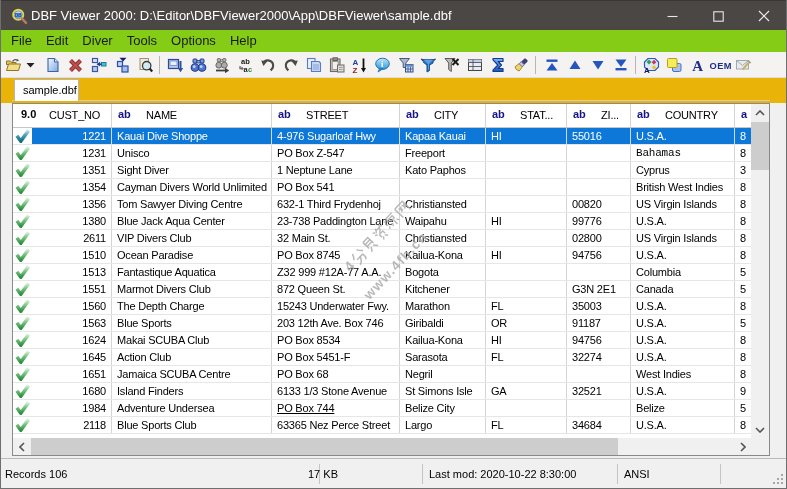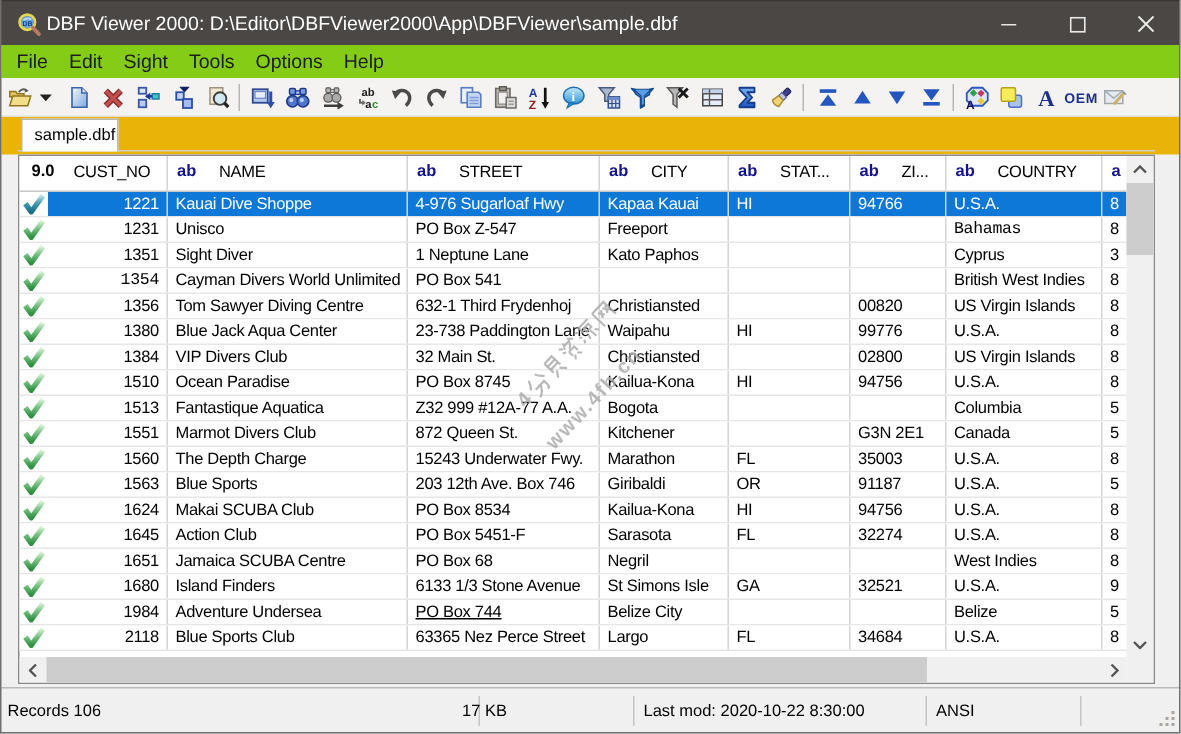--- a/index.html
+++ b/index.html
@@ -129,21 +129,21 @@
     <div class="win-btn" id="btn-close">
       <svg width="12" height="12" viewBox="0 0 12 12">
           <path d="M1,1 L11,11 M11,1 L1,11" stroke="#ededed" stroke-width="1.2"></path>
         </svg>
     </div>
   </div>
 
   <div class="menubar" id="menubar">
       <div class="menu-item">File</div>
       <div class="menu-item">Edit</div>
-      <div class="menu-item">Sight</div>
+      <div class="menu-item">Diver</div>
       <div class="menu-item">Tools</div>
       <div class="menu-item">Options</div>
       <div class="menu-item">Help</div>
     </div>
 
   <div class="toolbar" id="toolbar">
       <div class="tbtn w20">
         <svg width="18" height="16" viewBox="0 0 18 16">
           <path d="M7.5,4.5 q2.5,-3.2 5,-1.2" fill="none" stroke="#5a5a5a" stroke-width="1.3"></path>
           <path d="M12,2 l2.2,1.6 -2.8,1" fill="#5a5a5a"></path>
@@ -436,21 +436,21 @@
           <div class="gcell ind" style="width: 19px;">
             <svg width="15" height="14" viewBox="0 0 16 15">
               <path d="M2,7.2 L6.2,13 L14.5,1.5" fill="none" stroke="url(#gteal)" stroke-width="3.8"></path>
             </svg>
           </div>
           <div class="gcell num" style="width: 80px;">1221</div>
           <div class="gcell" style="width: 160px;">Kauai Dive Shoppe</div>
           <div class="gcell" style="width: 128px;">4-976 Sugarloaf Hwy</div>
           <div class="gcell" style="width: 86px;">Kapaa Kauai</div>
           <div class="gcell" style="width: 81px;">HI</div>
-          <div class="gcell" style="width: 64px;">94766</div>
+          <div class="gcell" style="width: 64px;">55016</div>
           <div class="gcell" style="width: 104px;">U.S.A.</div>
           <div class="gcell last" style="width: 16px;">8</div>
         </div>
         <div class="grow">
           <div class="gcell ind" style="width: 19px;">
             <svg width="15" height="14" viewBox="0 0 16 15">
               <path d="M2,7.2 L6.2,13 L14.5,1.5" fill="none" stroke="url(#ggreen)" stroke-width="3.8"></path>
             </svg>
           </div>
           <div class="gcell num" style="width: 80px;">1231</div>
@@ -476,21 +476,21 @@
           <div class="gcell" style="width: 64px;"></div>
           <div class="gcell" style="width: 104px;">Cyprus</div>
           <div class="gcell last" style="width: 16px;">3</div>
         </div>
         <div class="grow">
           <div class="gcell ind" style="width: 19px;">
             <svg width="15" height="14" viewBox="0 0 16 15">
               <path d="M2,7.2 L6.2,13 L14.5,1.5" fill="none" stroke="url(#ggreen)" stroke-width="3.8"></path>
             </svg>
           </div>
-          <div class="gcell num" style="width: 80px; font-family: Liberation Mono, monospace;">1354</div>
+          <div class="gcell num" style="width: 80px;">1354</div>
           <div class="gcell" style="width: 160px;">Cayman Divers World Unlimited</div>
           <div class="gcell" style="width: 128px;">PO Box 541</div>
           <div class="gcell" style="width: 86px;"></div>
           <div class="gcell" style="width: 81px;"></div>
           <div class="gcell" style="width: 64px;"></div>
           <div class="gcell" style="width: 104px;">British West Indies</div>
           <div class="gcell last" style="width: 16px;">8</div>
         </div>
         <div class="grow">
           <div class="gcell ind" style="width: 19px;">
@@ -521,21 +521,21 @@
           <div class="gcell" style="width: 64px;">99776</div>
           <div class="gcell" style="width: 104px;">U.S.A.</div>
           <div class="gcell last" style="width: 16px;">8</div>
         </div>
         <div class="grow">
           <div class="gcell ind" style="width: 19px;">
             <svg width="15" height="14" viewBox="0 0 16 15">
               <path d="M2,7.2 L6.2,13 L14.5,1.5" fill="none" stroke="url(#ggreen)" stroke-width="3.8"></path>
             </svg>
           </div>
-          <div class="gcell num" style="width: 80px;">1384</div>
+          <div class="gcell num" style="width: 80px;">2611</div>
           <div class="gcell" style="width: 160px;">VIP Divers Club</div>
           <div class="gcell" style="width: 128px;">32 Main St.</div>
           <div class="gcell" style="width: 86px;">Christiansted</div>
           <div class="gcell" style="width: 81px;"></div>
           <div class="gcell" style="width: 64px;">02800</div>
           <div class="gcell" style="width: 104px;">US Virgin Islands</div>
           <div class="gcell last" style="width: 16px;">8</div>
         </div>
         <div class="grow">
           <div class="gcell ind" style="width: 19px;">

